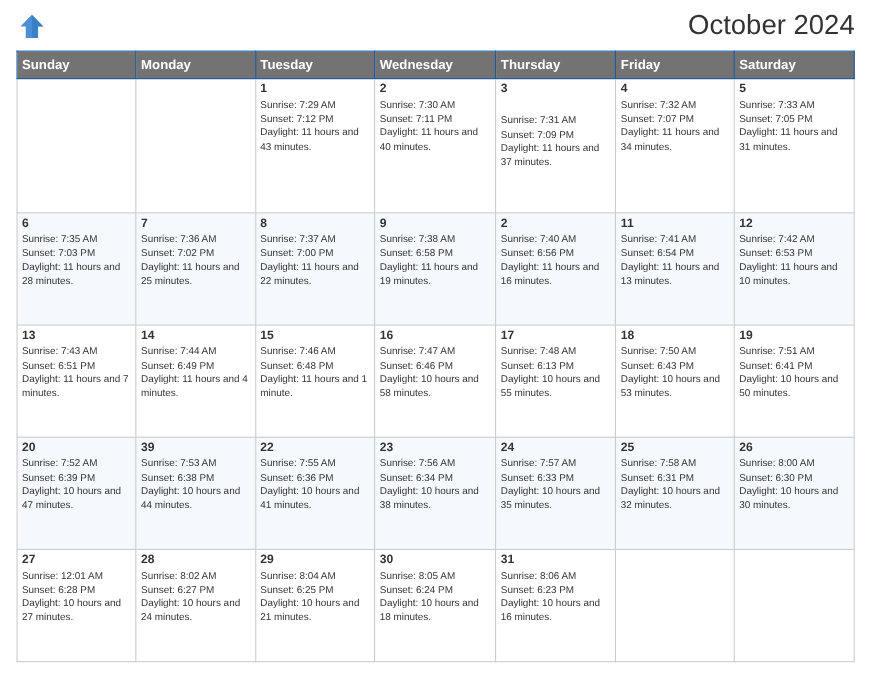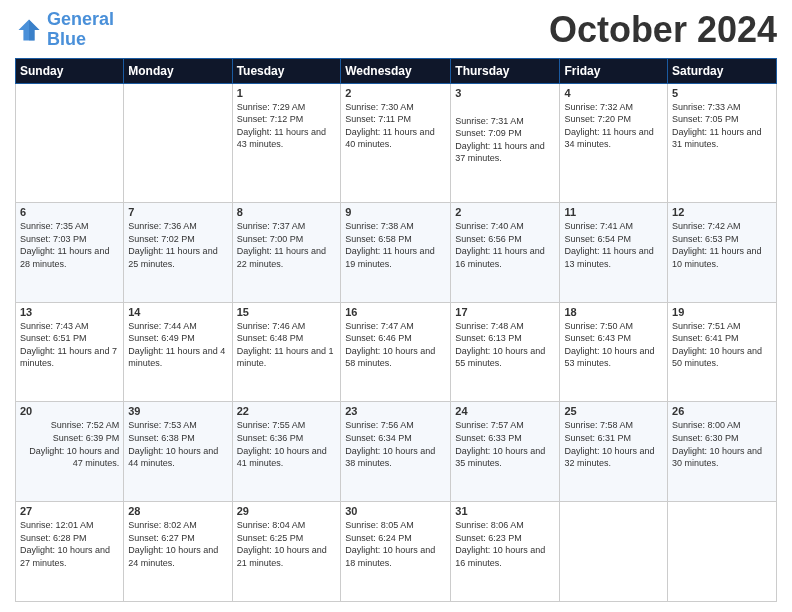--- a/index.html
+++ b/index.html
@@ -38,36 +38,36 @@
       color: #4a90d9;
     }
     .logo-icon {
       width: 28px;
       height: 28px;
     }
     .title-block {
       text-align: right;
     }
     .month-title {
-      font-size: 36px;
-      font-weight: bold;
+      font-size: 25px;
+      font-weight: normal;
       color: #333;
       line-height: 1.1;
     }
     .subtitle {
       font-size: 14px;
       color: #555;
     }
     .calendar {
       border-collapse: collapse;
       width: 100%;
       flex: 1;
     }
     .calendar thead th {
-      background-color: #0f172a;
+      background-color: #737373;
       color: #fff;
       font-size: 12px;
       font-weight: bold;
       padding: 5px 4px;
       text-align: left;
       border: 1px solid #1a5aa0;
     }
     .calendar tbody td {
       border: 1px solid #ccc;
       vertical-align: top;
@@ -98,24 +98,20 @@
 </head>
 <body>
 
 <div class="page">
   <div class="header">
     <div class="logo">
       <svg class="logo-icon" viewBox="0 0 40 40">
         <polygon points="20,5 35,20 28,20 28,35 12,35 12,20 5,20" fill="#4a90d9"></polygon>
         <polygon points="20,5 35,20 28,20 28,35 20,35" fill="#2a6fba" opacity="0.5"></polygon>
       </svg>
-      <div class="logo-text">
-        <div><span>General</span></div>
-        <div><span style="color:#4a90d9">Blue</span></div>
-      </div>
     </div>
     <div class="title-block">
       <div class="month-title">October 2024</div>
     </div>
   </div>
 
   <table class="calendar">
     <thead>
       <tr>
       <th>Sunday</th>
@@ -145,21 +141,21 @@
           </td>
           <td>
             <span class="day-number">3</span>
             <div class="cell-text" style="white-space: pre-line; margin-top: 16px;">Sunrise: 7:31 AM
 Sunset: 7:09 PM
 Daylight: 11 hours and 37 minutes.</div>
           </td>
           <td>
             <span class="day-number">4</span>
             <div class="cell-text" style="white-space: pre-line;">Sunrise: 7:32 AM
-Sunset: 7:20 PM
+Sunset: 7:07 PM
 Daylight: 11 hours and 34 minutes.</div>
           </td>
           <td>
             <span class="day-number">5</span>
             <div class="cell-text" style="white-space: pre-line;">Sunrise: 7:33 AM
 Sunset: 7:05 PM
 Daylight: 11 hours and 31 minutes.</div>
           </td>
         </tr>
         <tr>
@@ -246,21 +242,21 @@
           <td>
             <span class="day-number">19</span>
             <div class="cell-text" style="white-space: pre-line;">Sunrise: 7:51 AM
 Sunset: 6:41 PM
 Daylight: 10 hours and 50 minutes.</div>
           </td>
         </tr>
         <tr>
           <td>
             <span class="day-number">20</span>
-            <div class="cell-text" style="white-space: pre-line; text-align: right;">Sunrise: 7:52 AM
+            <div class="cell-text" style="white-space: pre-line;">Sunrise: 7:52 AM
 Sunset: 6:39 PM
 Daylight: 10 hours and 47 minutes.</div>
           </td>
           <td>
             <span class="day-number">39</span>
             <div class="cell-text" style="white-space: pre-line;">Sunrise: 7:53 AM
 Sunset: 6:38 PM
 Daylight: 10 hours and 44 minutes.</div>
           </td>
           <td>

